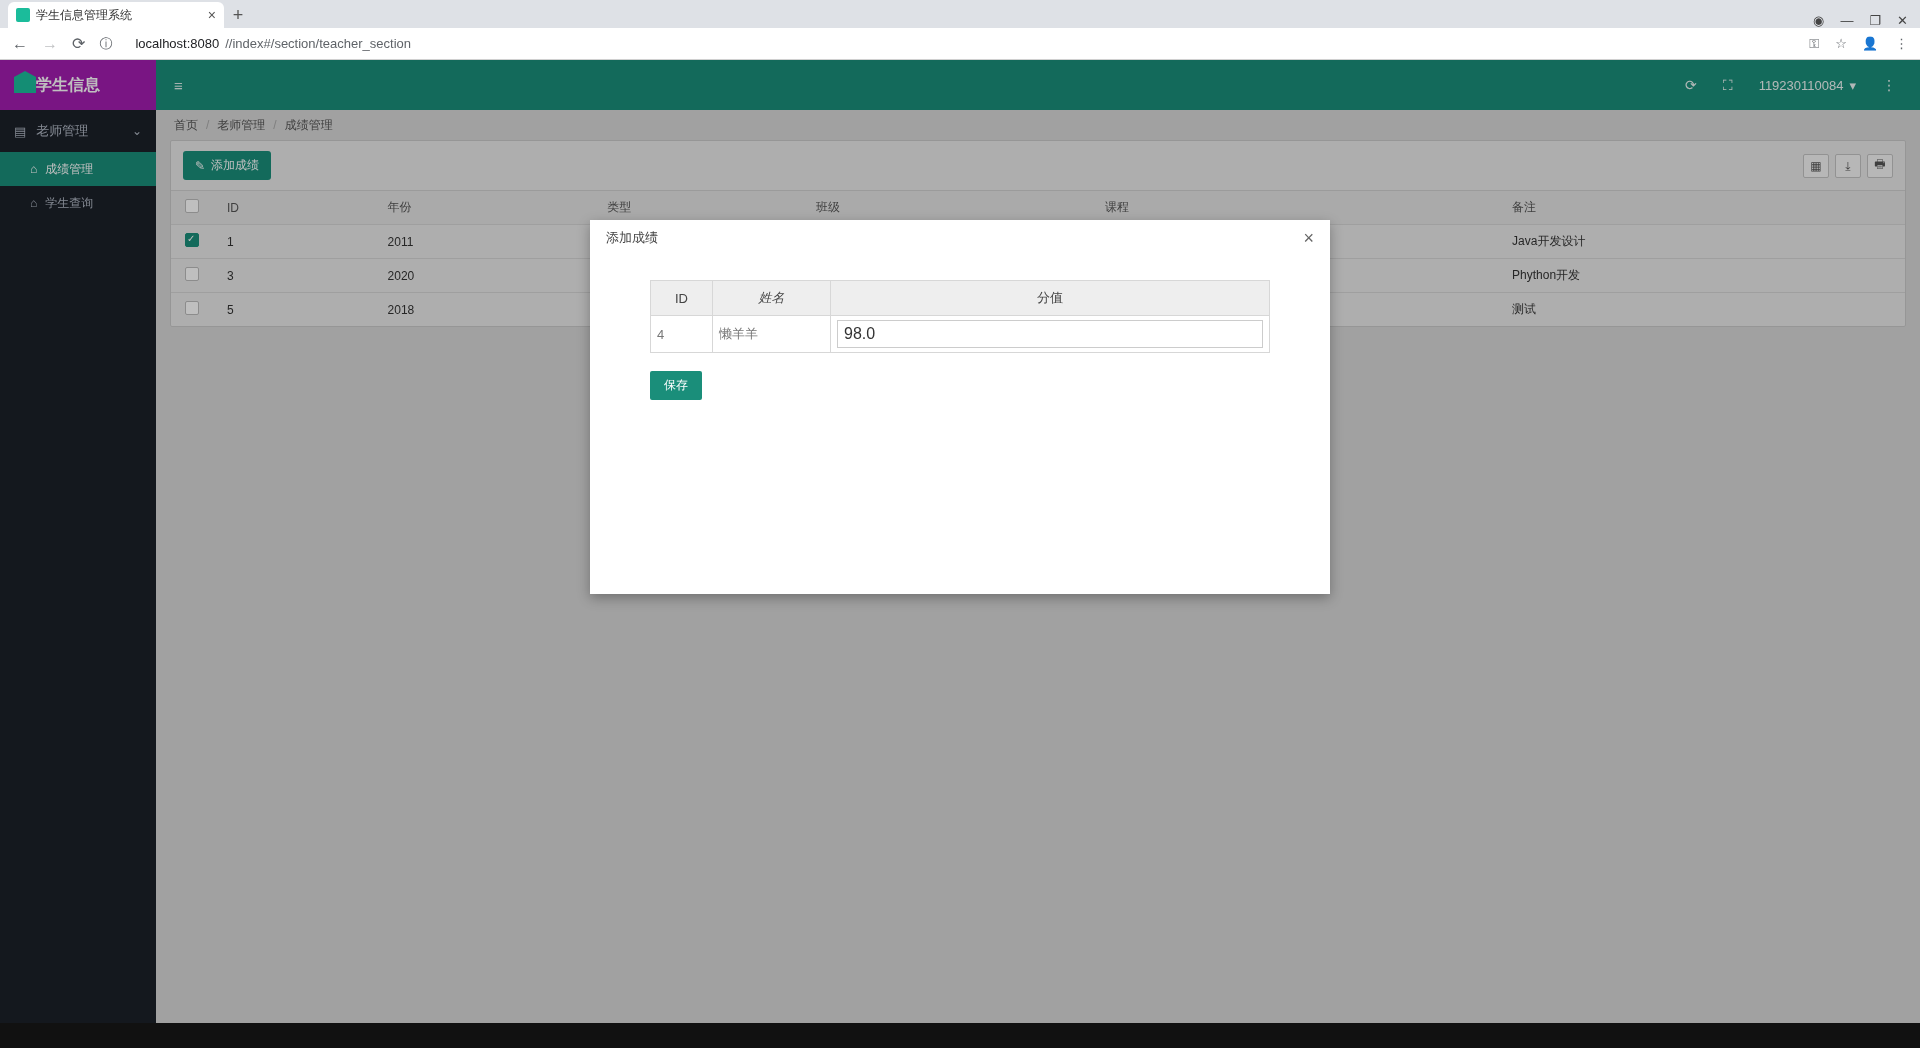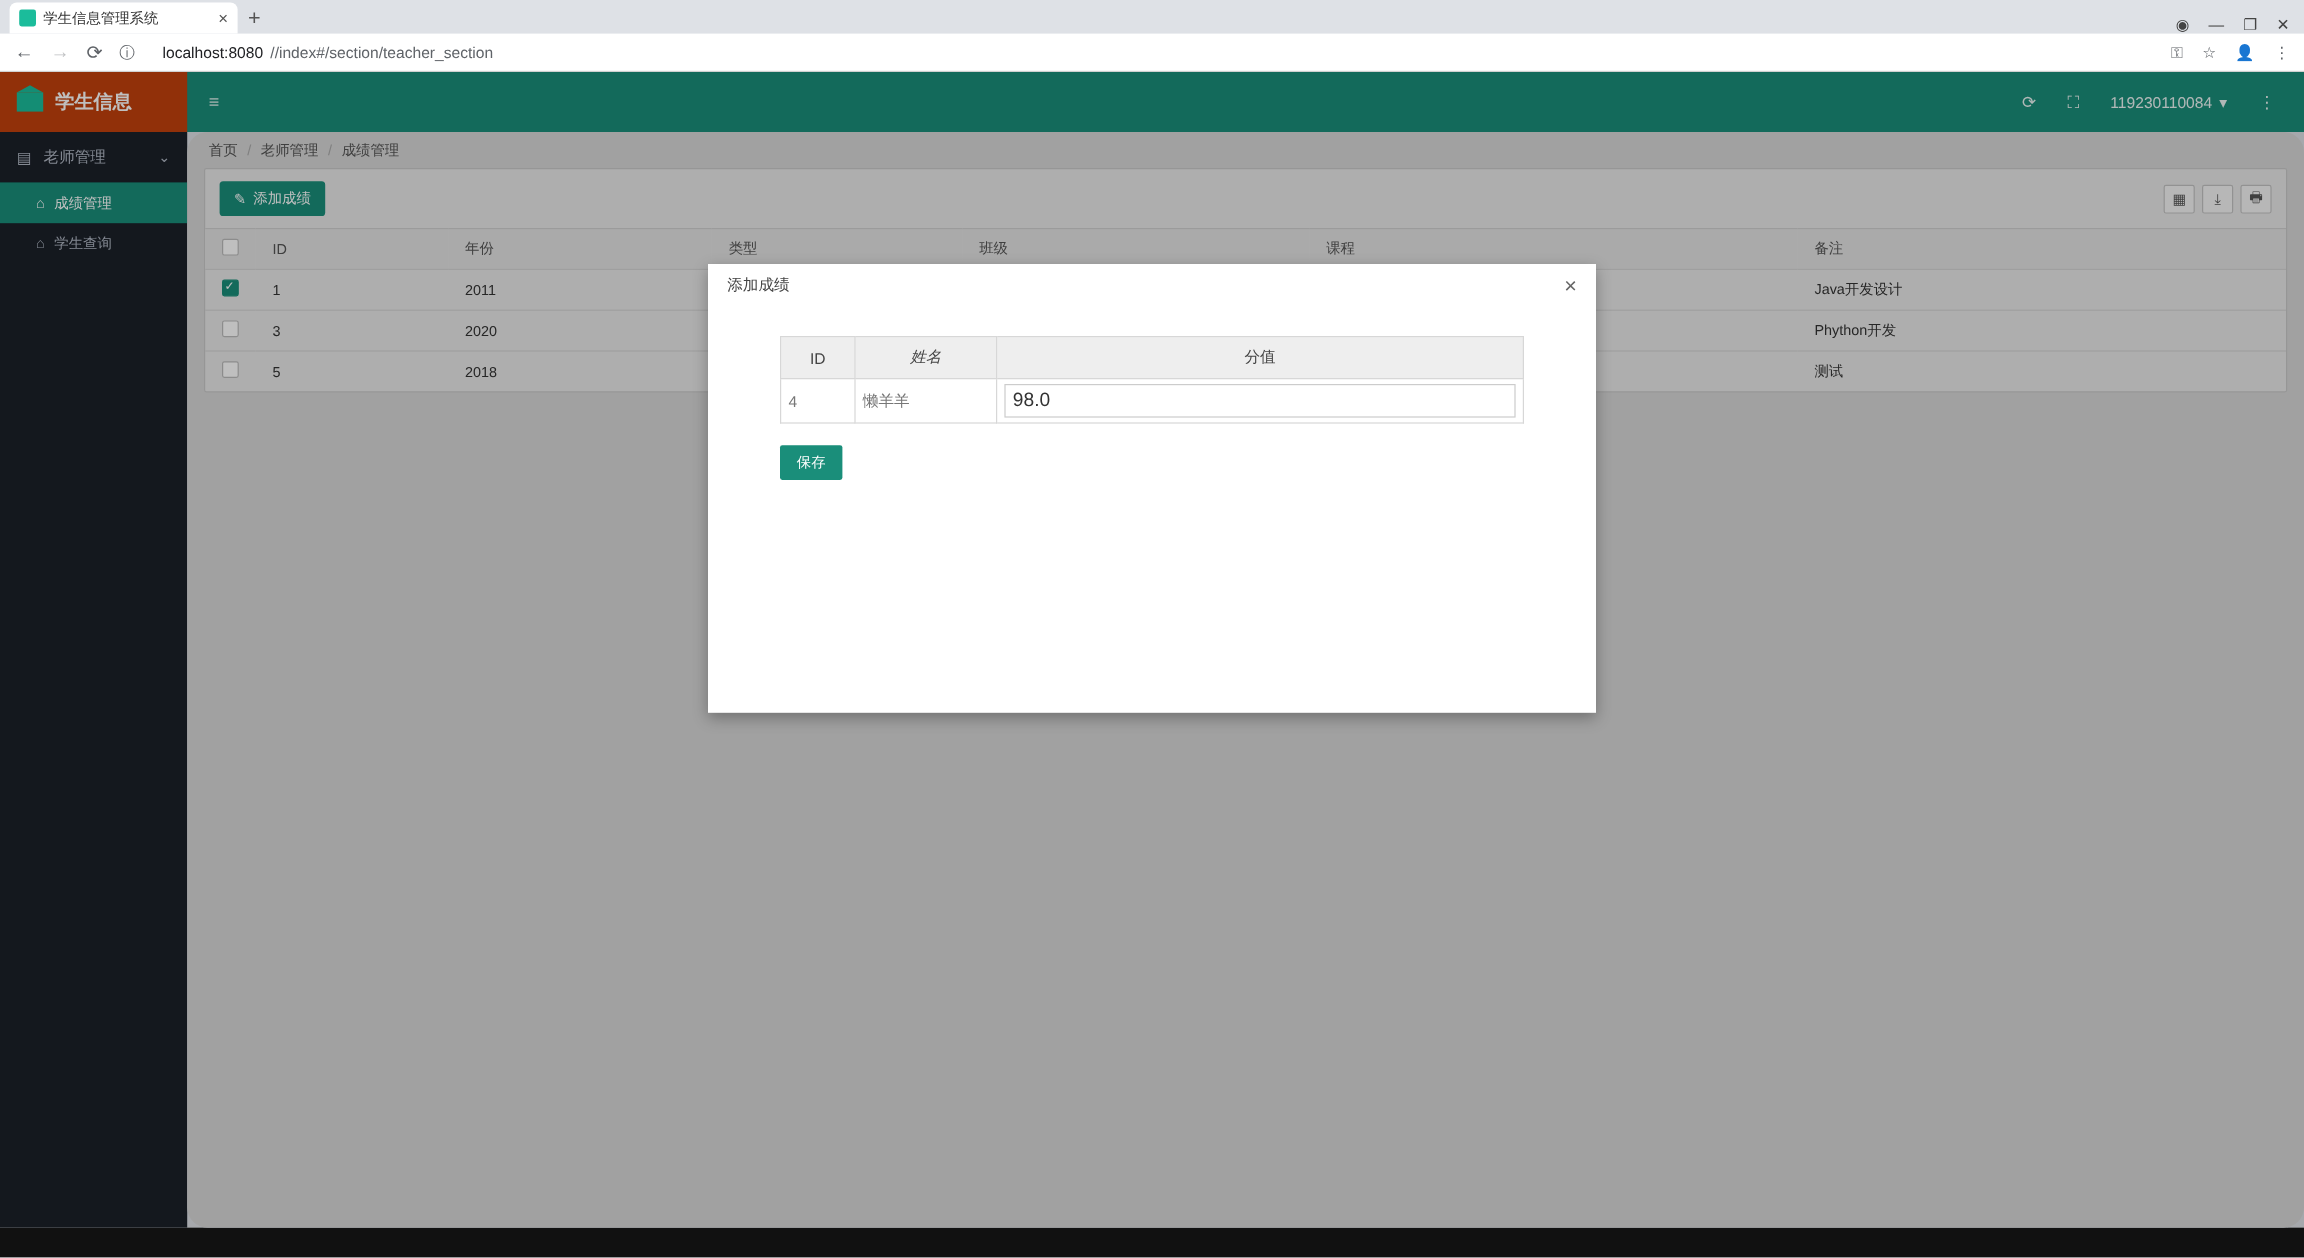--- a/index.html
+++ b/index.html
@@ -1,51 +1,51 @@
 <!DOCTYPE html>
 <html><head>
 <meta charset="utf-8">
 <style>
 * { margin: 0; padding: 0; box-sizing: border-box; }
 body { font-family: "Microsoft YaHei", Arial, sans-serif; font-size: 13px; color: #333; background: #fff; overflow: hidden; }
 
 
 .browser-chrome { width: 1920px; height: 1048px; display: flex; flex-direction: column; background: #dee1e6; }
 .tab-bar { height: 28px; background: #dee1e6; display: flex; align-items: flex-end; padding-left: 8px; }
-.tab { background: #fff; height: 26px; width: 190px; border-radius: 6px 6px 0 0; display: flex; align-items: center; padding: 0 8px; gap: 6px; font-size: 12px; color: #333; }
+.tab { background: #fff; height: 26px; width: 216px; border-radius: 6px 6px 0 0; display: flex; align-items: center; padding: 0 8px; gap: 6px; font-size: 12px; color: #333; }
 .tab .favicon { width: 14px; height: 14px; background: #1bbc9b; border-radius: 2px; }
 .tab .tab-close { margin-left: auto; color: #555; font-size: 14px; cursor: pointer; }
 .newtab { width: 28px; height: 26px; display: flex; align-items: center; justify-content: center; color: #555; font-size: 18px; cursor: pointer; }
 .browser-controls { margin-left: auto; display: flex; gap: 16px; padding-right: 12px; align-items: center; font-size: 13px; color: #444; }
 .addr-bar { height: 32px; background: #fff; display: flex; align-items: center; padding: 0 12px; gap: 14px; border-bottom: 1px solid #d0d0d0; }
 .addr-bar .nav-icn { color: #5f6368; font-size: 16px; cursor: pointer; }
 .addr-bar .url { flex: 0 0 auto; color: #5f6368; font-size: 13px; display: flex; align-items: center; gap: 6px; }
 .addr-bar .url .host { color: #202124; margin-left: 17px; }
 .addr-bar .right-icons { margin-left: auto; display: flex; gap: 16px; align-items: center; color: #5f6368; }
 
 
 .app-wrap { flex: 1; position: relative; display: flex; flex-direction: column; }
 .app-header { height: 50px; background: #1a8e7a; display: flex; align-items: center; color: #fff; }
-.logo-area { width: 156px; height: 50px; background: #c2410c; display: flex; align-items: center; padding-left: 14px; gap: 10px; }
+.logo-area { width: 156px; height: 50px; background: #a21caf; display: flex; align-items: center; padding-left: 14px; }
 .logo-area .logo-icn { width: 22px; height: 16px; background: #1bbc9b; position: relative; }
 .logo-area .logo-icn::before { content:""; position:absolute; top:-6px; left:0; width:0; height:0; border-left:11px solid transparent; border-right:11px solid transparent; border-bottom:6px solid #1bbc9b; }
 .logo-area .logo-text { font-size: 16px; font-weight: 700; color: #fff; }
 .hdr-left { padding-left: 18px; color: rgba(255,255,255,.85); font-size: 15px; }
 .hdr-right { margin-left: auto; display: flex; align-items: center; gap: 26px; padding-right: 24px; color: rgba(255,255,255,.92); font-size: 13px; }
 .hdr-right .user-drop { display: flex; align-items: center; gap: 6px; cursor: pointer; }
 .hdr-right .icn { cursor: pointer; font-size: 14px; }
 
 .app-body { flex: 1; display: flex; min-height: 0; }
 .sidebar { width: 156px; background: #1b2029; color: #b0b7c3; display: flex; flex-direction: column; }
 .side-group { height: 42px; display: flex; align-items: center; padding: 0 14px; gap: 10px; font-size: 13px; cursor: pointer; }
 .side-group .chev { margin-left: auto; font-size: 12px; }
 .side-item { height: 34px; display: flex; align-items: center; padding-left: 30px; gap: 8px; font-size: 12px; cursor: pointer; }
 .side-item.active { background: #1a8e7a; color: #fff; }
 
-.content { flex: 1; background: #d7d7d7; display: flex; flex-direction: column; border-radius: 17px; }
+.content { flex: 1; background: #d7d7d7; display: flex; flex-direction: column; }
 .breadcrumb { height: 30px; display: flex; align-items: center; padding: 0 18px; gap: 8px; font-size: 12px; color: #555; }
 .breadcrumb .sep { color: #aaa; }
 
 .panel { margin: 0 14px 14px 14px; background: #e9e9e9; border: 1px solid #c9c9c9; border-radius: 2px; flex: 0 0 auto; }
 .panel-toolbar { display: flex; align-items: center; padding: 10px 12px; }
 .btn-add { background: #1a8e7a; color: #fff; border: none; border-radius: 3px; padding: 6px 12px; font-size: 12px; display: flex; align-items: center; gap: 6px; cursor: pointer; }
 .tbl-tools { margin-left: auto; display: flex; gap: 6px; }
 .tbl-tools .tool { width: 26px; height: 24px; border: 1px solid #c3c3c3; background: #f4f4f4; display: flex; align-items: center; justify-content: center; font-size: 12px; color: #555; cursor: pointer; border-radius: 2px; }
 
 .main-table { width: 100%; border-collapse: collapse; font-size: 12px; }

